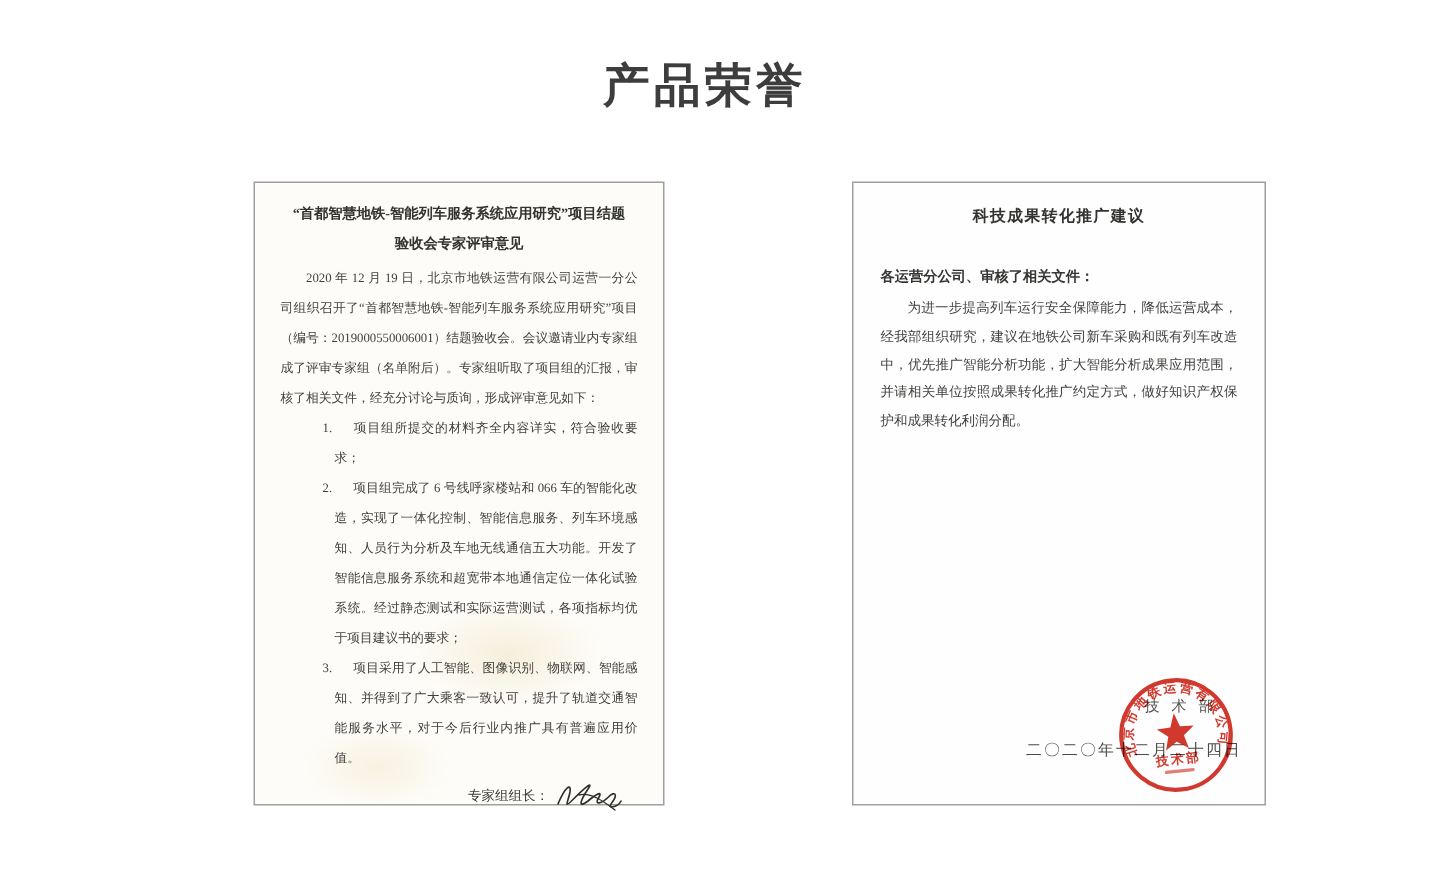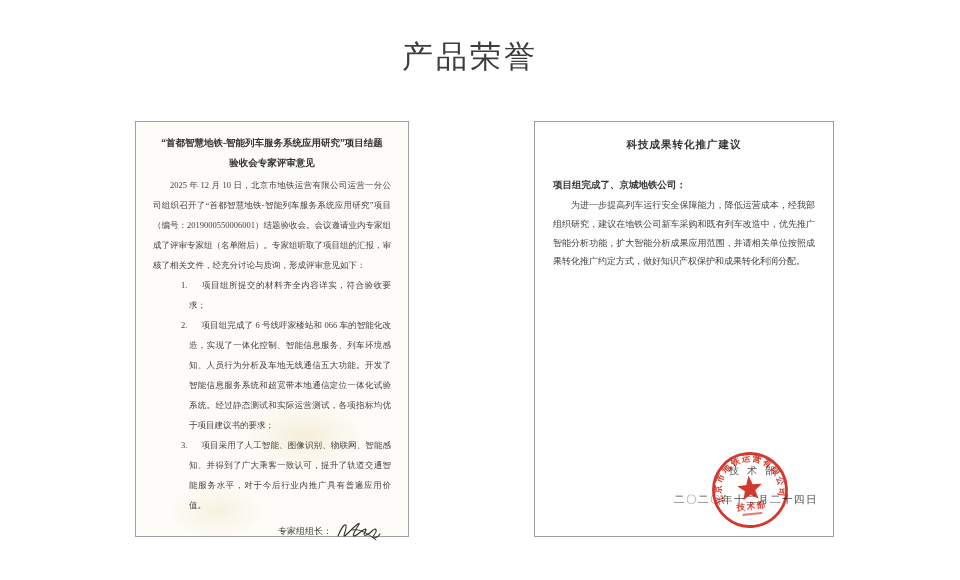--- a/index.html
+++ b/index.html
@@ -3,36 +3,37 @@
 <meta charset="utf-8">
 <style>
   * { margin: 0; padding: 0; box-sizing: border-box; }
   html,body { width: 960px; height: 580px; background: #ffffff; overflow: hidden;
     font-family: "Liberation Serif", "DejaVu Serif", serif; }
   .page { position: relative; width: 960px; height: 580px; background: #ffffff; }
 
   .page-title {
     position: absolute; top: 36px; left: 0; width: 940px;
     text-align: center; font-family: "Liberation Sans", "DejaVu Sans", sans-serif;
-    font-size: 31px; font-weight: 400; color: #3d3d3d; letter-spacing: 3px;
+    font-size: 31px; font-weight: 700; color: #3d3d3d; letter-spacing: 3px;
   }
 
   .doc {
     position: absolute; top: 121px; height: 416px;
     background: #fdfdfb; border: 1px solid #9f9f9f;
     color: #3c3c3a;
+    margin-left: 34px;
   }
   .doc-left {
     left: 135px; width: 274px; padding: 11px 17px 0 17px;
     background:
       radial-gradient(ellipse 90px 50px at 62% 76%, rgba(226,203,142,0.28), rgba(226,203,142,0) 70%),
       radial-gradient(ellipse 70px 40px at 30% 94%, rgba(226,203,142,0.22), rgba(226,203,142,0) 70%),
       #fdfcf8;
   }
-  .doc-right { left: 534px; width: 300px; padding: 12px 18px 0 18px; background: #fefefe; }
+  .doc-right { left: 534px; width: 276px; padding: 12px 18px 0 18px; background: #fefefe; }
 
   .ldoc-title {
     font-size: 9.5px; font-weight: 700; text-align: center;
     line-height: 20px; padding: 0 4px; color: #333331; margin-bottom: 2px;
   }
   .body { font-size: 8.5px; line-height: 20px; text-align: justify; color: #403f3d; }
   .indent { text-indent: 2em; }
   .item { padding-left: 36px; text-indent: -8px; }
   .inum { margin-right: 14px; }
   .sig-row { margin-top: 3px; margin-left: 125px; height: 26px; font-size: 9px; color: #3a3a38; white-space: nowrap; }
@@ -57,36 +58,36 @@
 </style>
 </head>
 <body>
 
 <div class="page">
 
   <h1 class="page-title">产品荣誉</h1>
 
   <div class="doc doc-left">
     <h2 class="ldoc-title">“首都智慧地铁-智能列车服务系统应用研究”项目结题验收会专家评审意见</h2>
-    <p class="body indent">2025 年 12 月 10 日，北京市地铁运营有限公司运营一分公司组织召开了“首都智慧地铁-智能列车服务系统应用研究”项目（编号：2019000550006001）结题验收会。会议邀请业内专家组成了评审专家组（名单附后）。专家组听取了项目组的汇报，审核了相关文件，经充分讨论与质询，形成评审意见如下：</p>
+    <p class="body indent">2020 年 12 月 19 日，北京市地铁运营有限公司运营一分公司组织召开了“首都智慧地铁-智能列车服务系统应用研究”项目（编号：2019000550006001）结题验收会。会议邀请业内专家组成了评审专家组（名单附后）。专家组听取了项目组的汇报，审核了相关文件，经充分讨论与质询，形成评审意见如下：</p>
     <p class="body item"><span class="inum">1.</span><span>项目组所提交的材料齐全内容详实，符合验收要求；</span></p>
     <p class="body item"><span class="inum">2.</span><span>项目组完成了 6 号线呼家楼站和 066 车的智能化改造，实现了一体化控制、智能信息服务、列车环境感知、人员行为分析及车地无线通信五大功能。开发了智能信息服务系统和超宽带本地通信定位一体化试验系统。经过静态测试和实际运营测试，各项指标均优于项目建议书的要求；</span></p>
     <p class="body item"><span class="inum">3.</span><span>项目采用了人工智能、图像识别、物联网、智能感知、并得到了广大乘客一致认可，提升了轨道交通智能服务水平，对于今后行业内推广具有普遍应用价值。</span></p>
     <div class="sig-row">
       <span class="sig-label">专家组组长：</span><svg class="signature" width="48" height="26" viewBox="0 0 48 26">
         <path d="M4 18 C9 6 13 4 12 10 C11 16 7 22 14 15 C22 7 28 2 24 8 C20 14 16 22 24 16 C30 11 34 9 31 14 C28 19 33 18 38 13 C42 9 44 12 40 17 C36 22 44 20 46 16" stroke="#2e2e2c" stroke-width="1.1" fill="none" stroke-linecap="round"></path>
         <path d="M18 12 C26 10 34 16 42 22" stroke="#2e2e2c" stroke-width="0.9" fill="none" stroke-linecap="round"></path>
       </svg>
     </div>
 
   </div>
 
   <div class="doc doc-right">
     <h2 class="rdoc-title">科技成果转化推广建议</h2>
-    <p class="salutation">项目组完成了、京城地铁公司：</p>
+    <p class="salutation">各运营分公司、审核了相关文件：</p>
     <p class="rbody indent">为进一步提高列车运行安全保障能力，降低运营成本，经我部组织研究，建议在地铁公司新车采购和既有列车改造中，优先推广智能分析功能，扩大智能分析成果应用范围，并请相关单位按照成果转化推广约定方式，做好知识产权保护和成果转化利润分配。</p>
 
     <div class="dept-name">技术部</div>
     <div class="rdoc-date">二〇二〇年十二月二十四日</div>
 
     <svg class="seal" viewBox="0 0 80 80">
       <circle cx="40" cy="40" r="36.5" fill="none" stroke="#d0281c" stroke-width="2.8"></circle>
       <path id="sealArc" d="M 12.7 49.9 A 29 29 0 1 1 67.3 49.9" fill="none"></path>
       <text font-size="8.6" fill="#d0281c" letter-spacing="1.6" font-weight="700">
         <textPath href="#sealArc" startOffset="50%" text-anchor="middle">北京市地铁运营有限公司</textPath>

